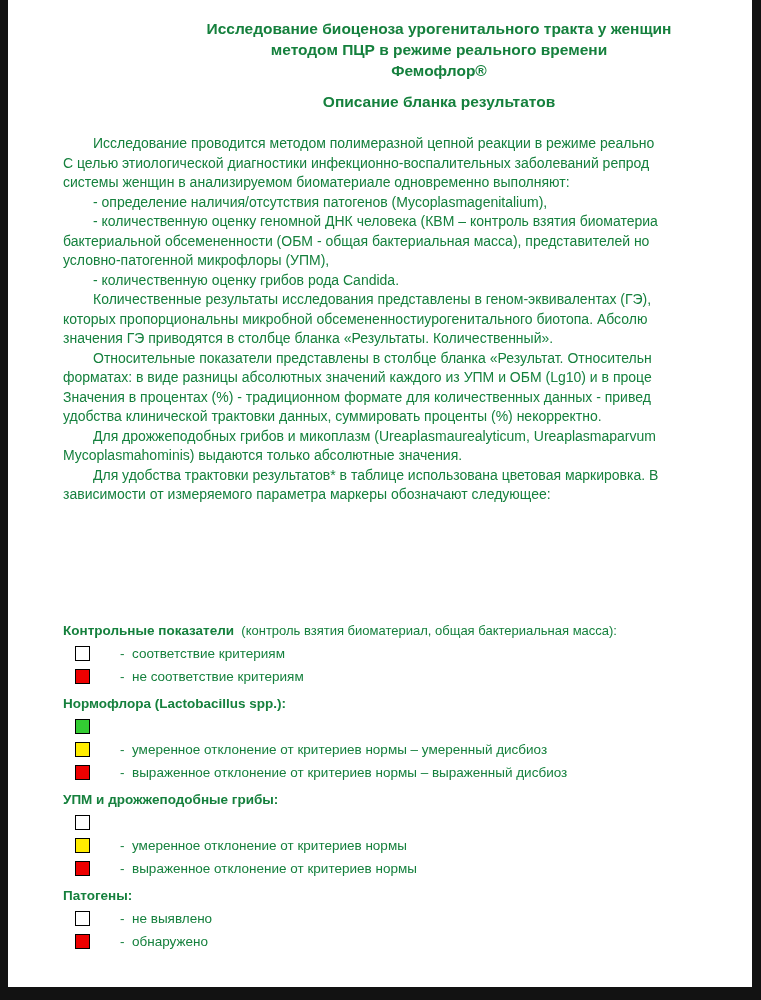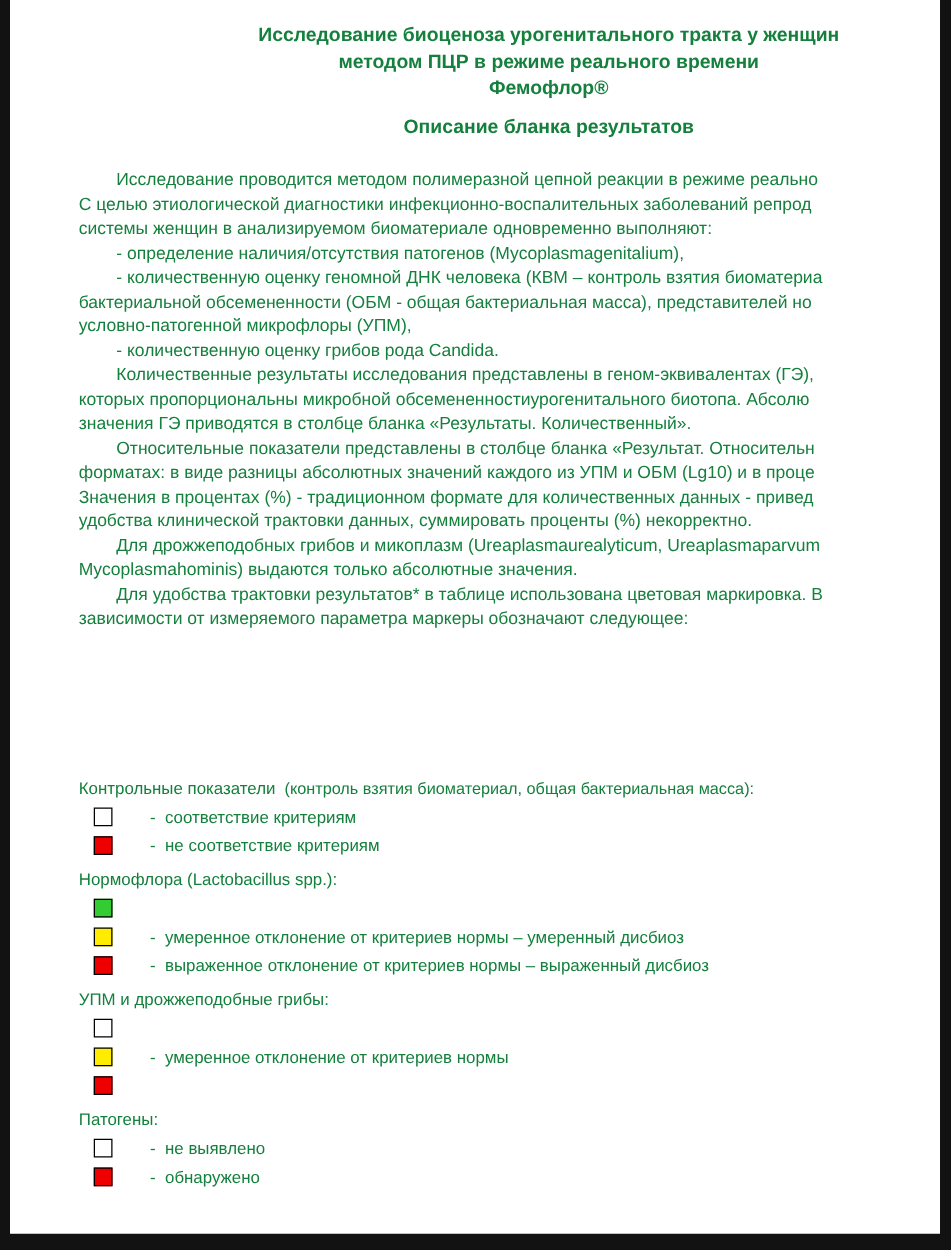--- a/index.html
+++ b/index.html
@@ -42,21 +42,21 @@
   .line { white-space:nowrap; }
   .line.indent { padding-left:30px; }
 
   .legend {
     margin-top:118px;
     padding-left:55px;
     font-size:13.5px;
   }
   .legend-section { margin-bottom:12px; }
   .legend-heading { margin-bottom:6px; height:17px; white-space:nowrap; }
-  .legend-heading .hb { font-weight:normal;text-align:center; }
+  .legend-heading .hb { font-weight:bold;text-align:center; }
   .legend-heading .hn { font-weight:normal; white-space:pre; font-size:13px;margin-top:11px; }
   .legend-row {
     display:flex;
     align-items:center;
     margin-bottom:8px;
     height:15px;
   }
   .swatch {
     display:inline-block;
     width:15px; height:15px;
@@ -147,20 +147,21 @@
           <div class="legend-heading"><span class="hb">УПМ и дрожжеподобные грибы:</span></div>
           <div class="legend-row">
             <span class="swatch" style="background: rgb(255, 255, 255);"></span>
           </div>
           <div class="legend-row">
             <span class="swatch" style="background: rgb(255, 236, 0);"></span>
             <span class="legend-text">-  умеренное отклонение от критериев нормы</span>
           </div>
           <div class="legend-row">
             <span class="swatch" style="background: rgb(238, 0, 0);"></span>
+            <span class="legend-text">-  выраженное отклонение от критериев нормы</span>
           </div>
         </div>
         <div class="legend-section">
           <div class="legend-heading"><span class="hb">Патогены:</span></div>
           <div class="legend-row">
             <span class="swatch" style="background: rgb(255, 255, 255);"></span>
             <span class="legend-text">-  не выявлено</span>
           </div>
           <div class="legend-row">
             <span class="swatch" style="background: rgb(238, 0, 0);"></span>

